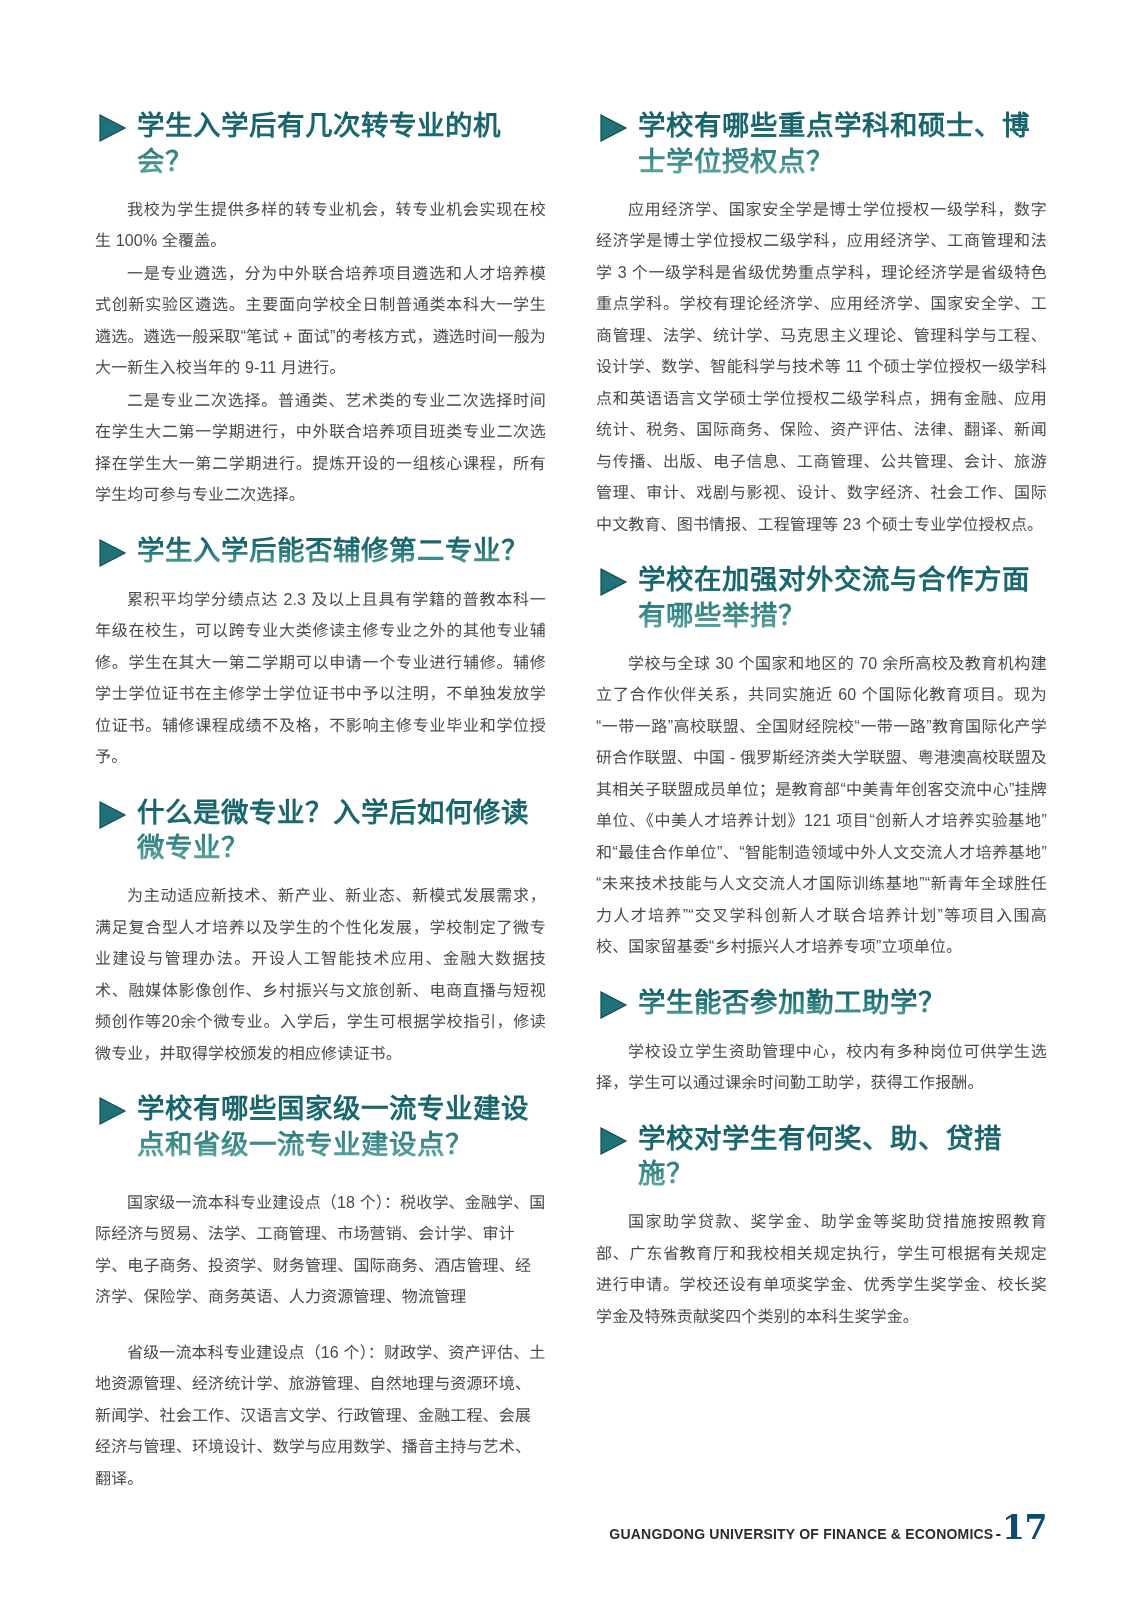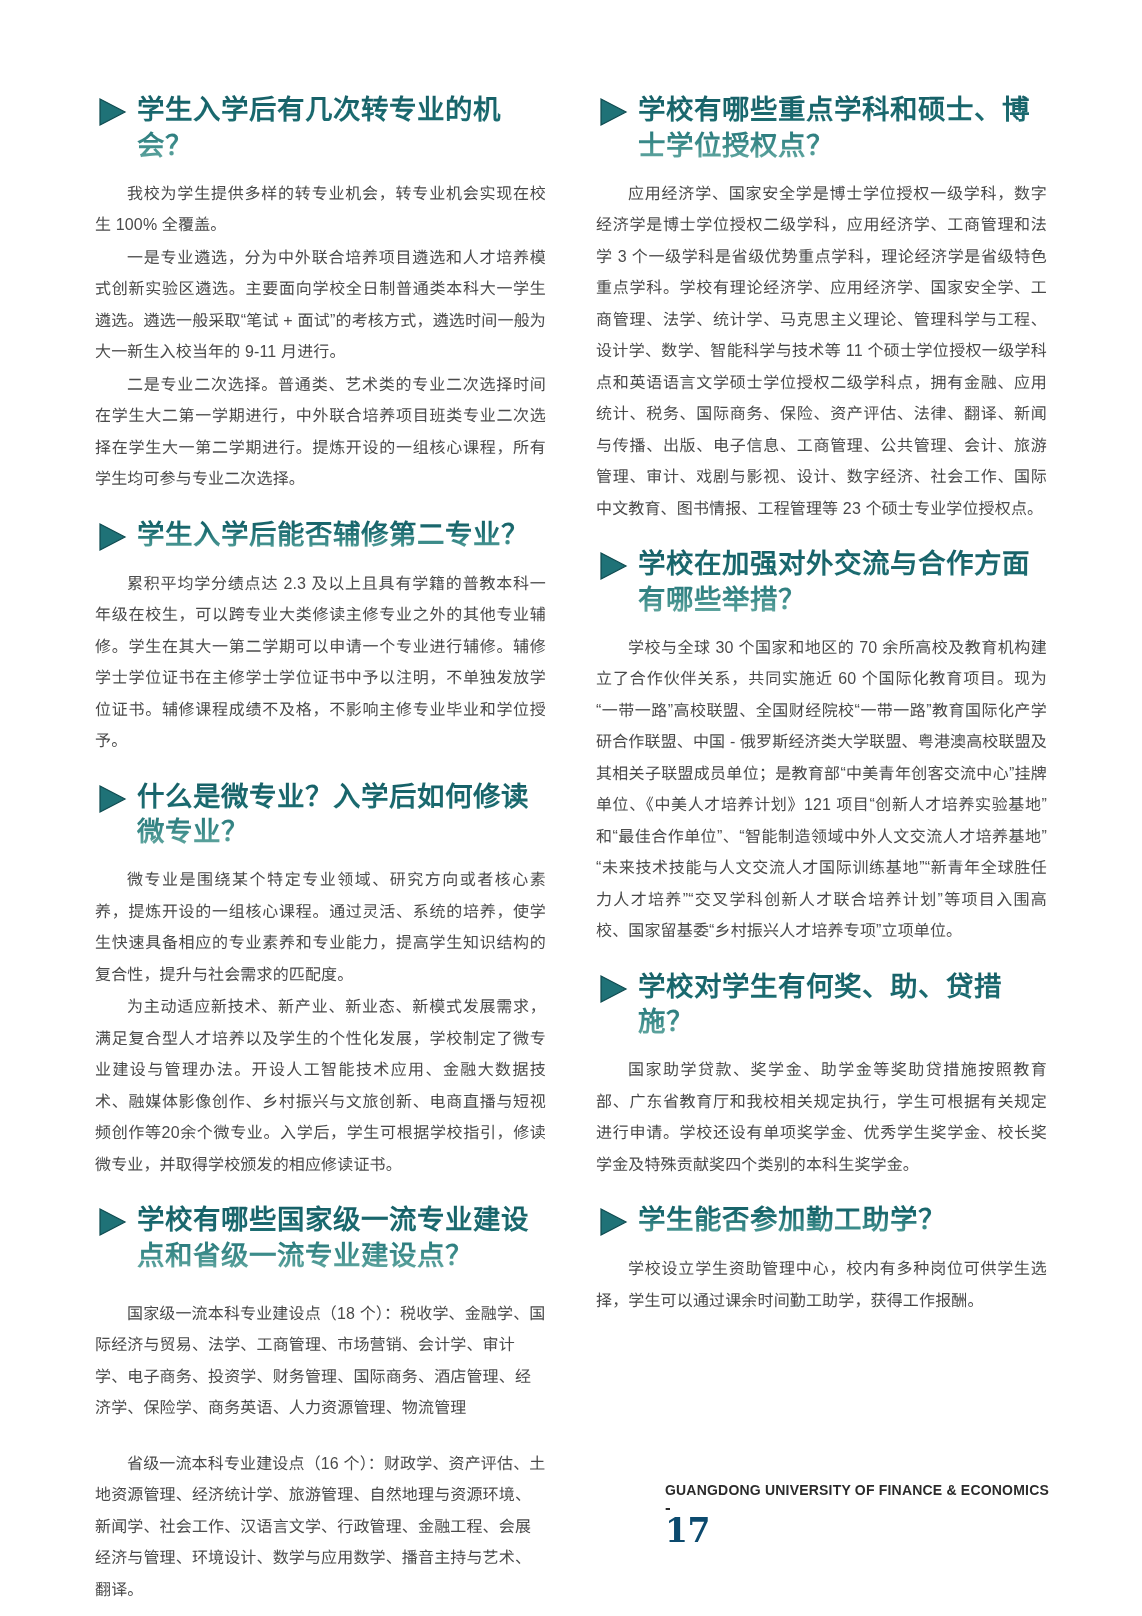--- a/index.html
+++ b/index.html
@@ -46,21 +46,21 @@
     margin: 0 0 6px 0;
   }
 
   .heading {
     display: flex;
     flex-direction: row;
     align-items: flex-start;
     margin: 22px 0 14px 0;
   }
   .section:first-child .heading {
-    margin-top: 0;
+    margin-top: 16px;
   }
 
   .heading-marker {
     flex: 0 0 auto;
     width: 34px;
     height: 34px;
     margin-right: 8px;
     margin-top: 3px;
   }
   .heading-marker svg {
@@ -101,21 +101,20 @@
     text-align: left;
     margin-top: 24px;
   }
 
   
   .footer {
     position: absolute;
     right: 95px;
     bottom: 72px;
     display: flex;
-    flex-direction: column;
     align-items: baseline;
     justify-content: flex-end;
   }
   .footer-label {
     font-family: "Liberation Sans", "DejaVu Sans", sans-serif;
     font-size: 14px;
     font-weight: bold;
     letter-spacing: 0.2px;
     color: #2b2b2b;
   }
@@ -172,21 +171,20 @@
 
       <div class="section">
         <div class="heading">
           <span class="heading-marker">
             <svg viewBox="0 0 34 34" xmlns="http://www.w3.org/2000/svg">
               <polygon points="5,4 30,17 5,30" fill="#1f7277" stroke="#0f4b50" stroke-width="1.2"></polygon>
             </svg>
           </span>
           <span class="heading-text">什么是微专业？入学后如何修读微专业？</span>
         </div>
-        <p class="body">微专业是围绕某个特定专业领域、研究方向或者核心素养，提炼开设的一组核心课程。通过灵活、系统的培养，使学生快速具备相应的专业素养和专业能力，提高学生知识结构的复合性，提升与社会需求的匹配度。</p>
         <p class="body">为主动适应新技术、新产业、新业态、新模式发展需求，满足复合型人才培养以及学生的个性化发展，学校制定了微专业建设与管理办法。开设人工智能技术应用、金融大数据技术、融媒体影像创作、乡村振兴与文旅创新、电商直播与短视频创作等20余个微专业。入学后，学生可根据学校指引，修读微专业，并取得学校颁发的相应修读证书。</p>
       </div>
 
       <div class="section">
         <div class="heading">
           <span class="heading-marker">
             <svg viewBox="0 0 34 34" xmlns="http://www.w3.org/2000/svg">
               <polygon points="5,4 30,17 5,30" fill="#1f7277" stroke="#0f4b50" stroke-width="1.2"></polygon>
             </svg>
           </span>
@@ -224,35 +222,35 @@
         <p class="body">学校与全球 30 个国家和地区的 70 余所高校及教育机构建立了合作伙伴关系，共同实施近 60 个国际化教育项目。现为“一带一路”高校联盟、全国财经院校“一带一路”教育国际化产学研合作联盟、中国 - 俄罗斯经济类大学联盟、粤港澳高校联盟及其相关子联盟成员单位；是教育部“中美青年创客交流中心”挂牌单位、《中美人才培养计划》121 项目“创新人才培养实验基地”和“最佳合作单位”、“智能制造领域中外人文交流人才培养基地”“未来技术技能与人文交流人才国际训练基地”“新青年全球胜任力人才培养”“交叉学科创新人才联合培养计划”等项目入围高校、国家留基委“乡村振兴人才培养专项”立项单位。</p>
       </div>
 
       <div class="section">
         <div class="heading">
           <span class="heading-marker">
             <svg viewBox="0 0 34 34" xmlns="http://www.w3.org/2000/svg">
               <polygon points="5,4 30,17 5,30" fill="#1f7277" stroke="#0f4b50" stroke-width="1.2"></polygon>
             </svg>
           </span>
+          <span class="heading-text">学生能否参加勤工助学？</span>
+        </div>
+        <p class="body">学校设立学生资助管理中心，校内有多种岗位可供学生选择，学生可以通过课余时间勤工助学，获得工作报酬。</p>
+      </div>
+
+      <div class="section">
+        <div class="heading">
+          <span class="heading-marker">
+            <svg viewBox="0 0 34 34" xmlns="http://www.w3.org/2000/svg">
+              <polygon points="5,4 30,17 5,30" fill="#1f7277" stroke="#0f4b50" stroke-width="1.2"></polygon>
+            </svg>
+          </span>
           <span class="heading-text">学校对学生有何奖、助、贷措施？</span>
         </div>
         <p class="body">国家助学贷款、奖学金、助学金等奖助贷措施按照教育部、广东省教育厅和我校相关规定执行，学生可根据有关规定进行申请。学校还设有单项奖学金、优秀学生奖学金、校长奖学金及特殊贡献奖四个类别的本科生奖学金。</p>
-      </div>
-
-      <div class="section">
-        <div class="heading">
-          <span class="heading-marker">
-            <svg viewBox="0 0 34 34" xmlns="http://www.w3.org/2000/svg">
-              <polygon points="5,4 30,17 5,30" fill="#1f7277" stroke="#0f4b50" stroke-width="1.2"></polygon>
-            </svg>
-          </span>
-          <span class="heading-text">学生能否参加勤工助学？</span>
-        </div>
-        <p class="body">学校设立学生资助管理中心，校内有多种岗位可供学生选择，学生可以通过课余时间勤工助学，获得工作报酬。</p>
       </div>
 
     </div>
 
   </div>
 
   <div class="footer">
     <span class="footer-label">GUANGDONG UNIVERSITY OF FINANCE &amp; ECONOMICS</span>
     <span class="footer-dash">-</span>
     <span class="footer-pageno">17</span>

